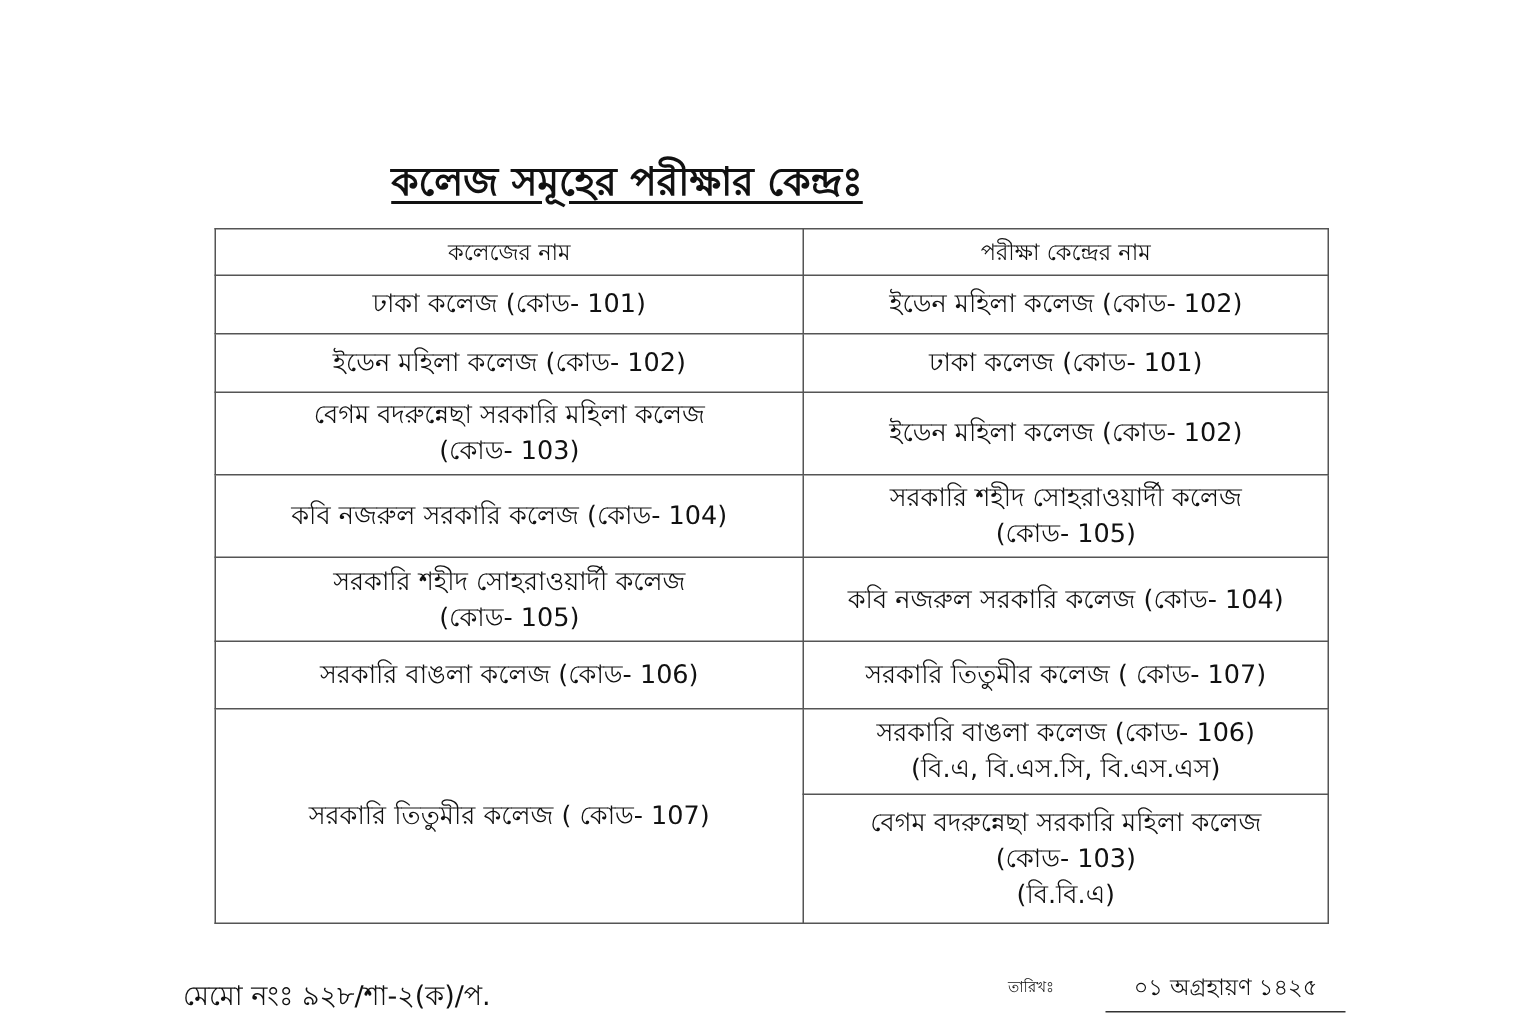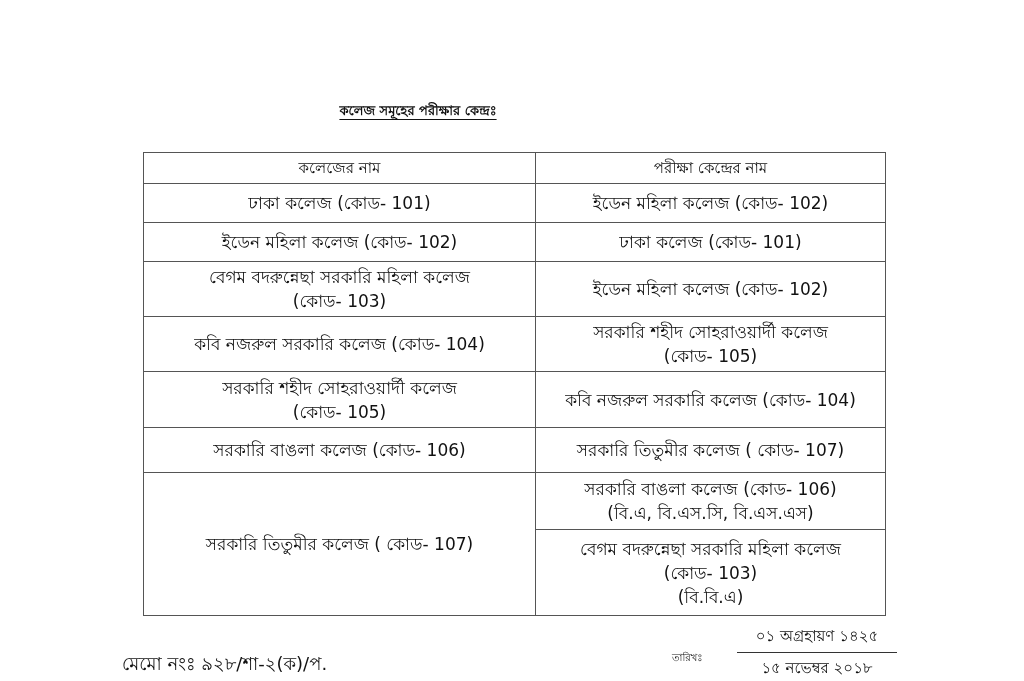--- a/index.html
+++ b/index.html
@@ -3,21 +3,21 @@
 <meta charset="utf-8">
 <style>
   html, body { margin: 0; padding: 0; background: #ffffff; }
   body {
     width: 1024px; height: 681px; position: relative; overflow: hidden;
     font-family: "Liberation Serif", "DejaVu Serif", serif;
     color: #111111;
   }
   .title {
     position: absolute; left: 0; width: 836px; top: 101px;
-    text-align: center; font-size: 13px; font-weight: bold;
+    text-align: center; font-size: 26px; font-weight: bold;
     font-family: "DejaVu Sans", "Liberation Sans", sans-serif;
   }
   .title span { text-decoration: underline; text-underline-offset: 4px; }
 
   table.exam {
     position: absolute; left: 143px; top: 152px;
     width: 742px; border-collapse: collapse;
     table-layout: fixed;
   }
   table.exam td, table.exam th {
@@ -40,21 +40,21 @@
   .date-label {
     position: absolute; left: 672px; top: 650px;
     font-size: 10px;
     font-family: Liberation Mono, monospace;
   }
   .date-box {
     position: absolute; left: 737px; top: 624px; width: 160px;
     font-size: 15px; text-align: center;
     font-family: "DejaVu Sans", "Liberation Sans", sans-serif;
   }
-  .date-box .top { padding-bottom: 3px; border-bottom: 1.5px solid #333; }
+  .date-box .top { padding-bottom: 3px; border-bottom: 1.5px solid #333; margin-top: 22px; }
   .date-box .bottom { padding-top: 3px; }
 </style>
 </head>
 <body>
 
 <div class="title">
   <span>কলেজ সমূহের পরীক্ষার কেন্দ্রঃ</span>
 </div>
 
 <table class="exam">

